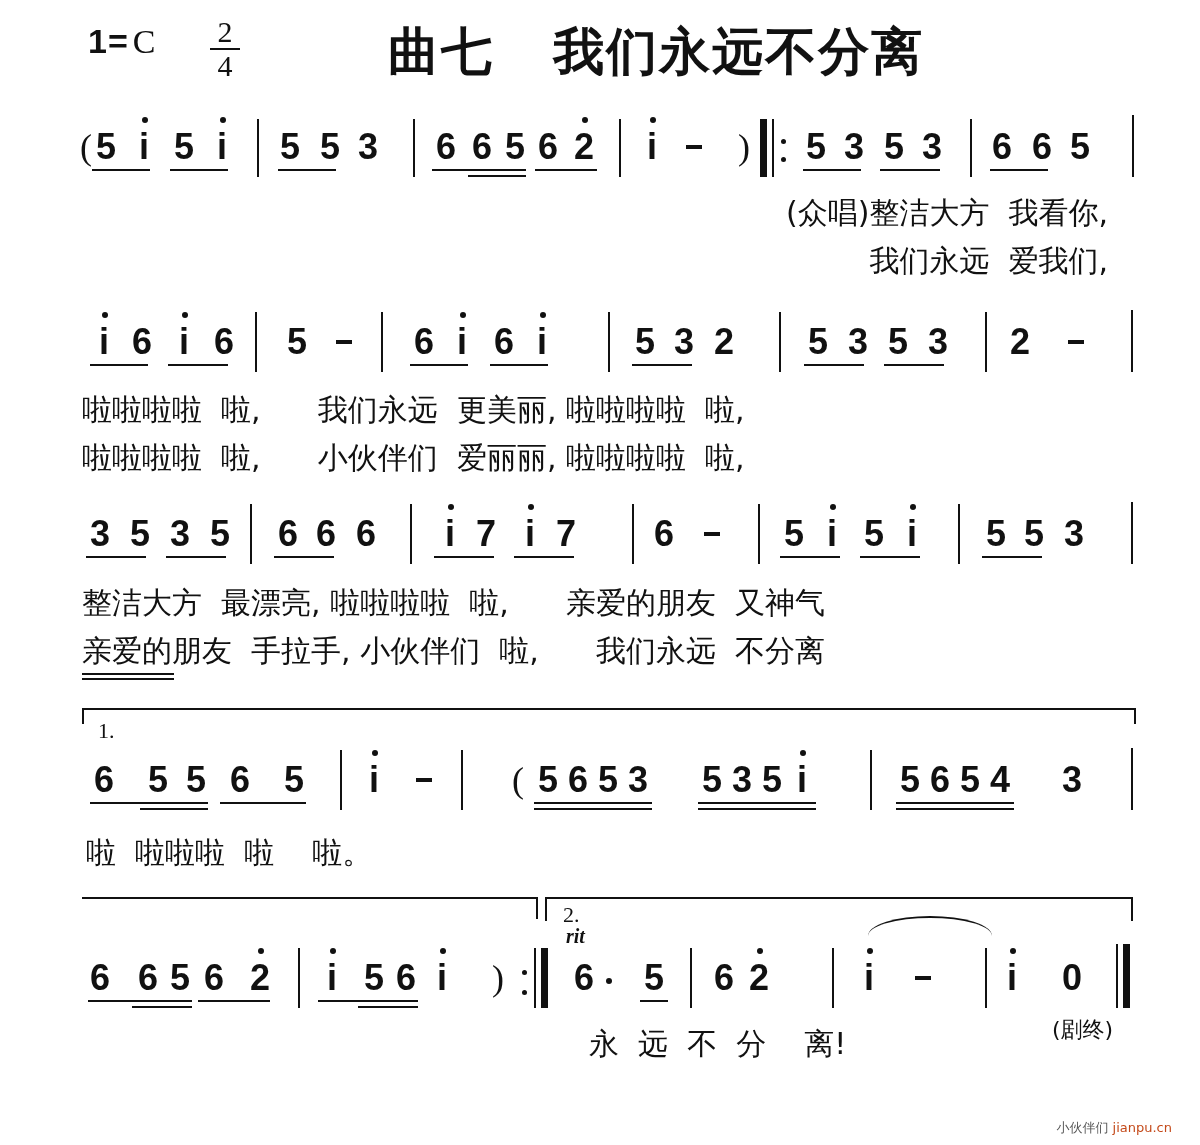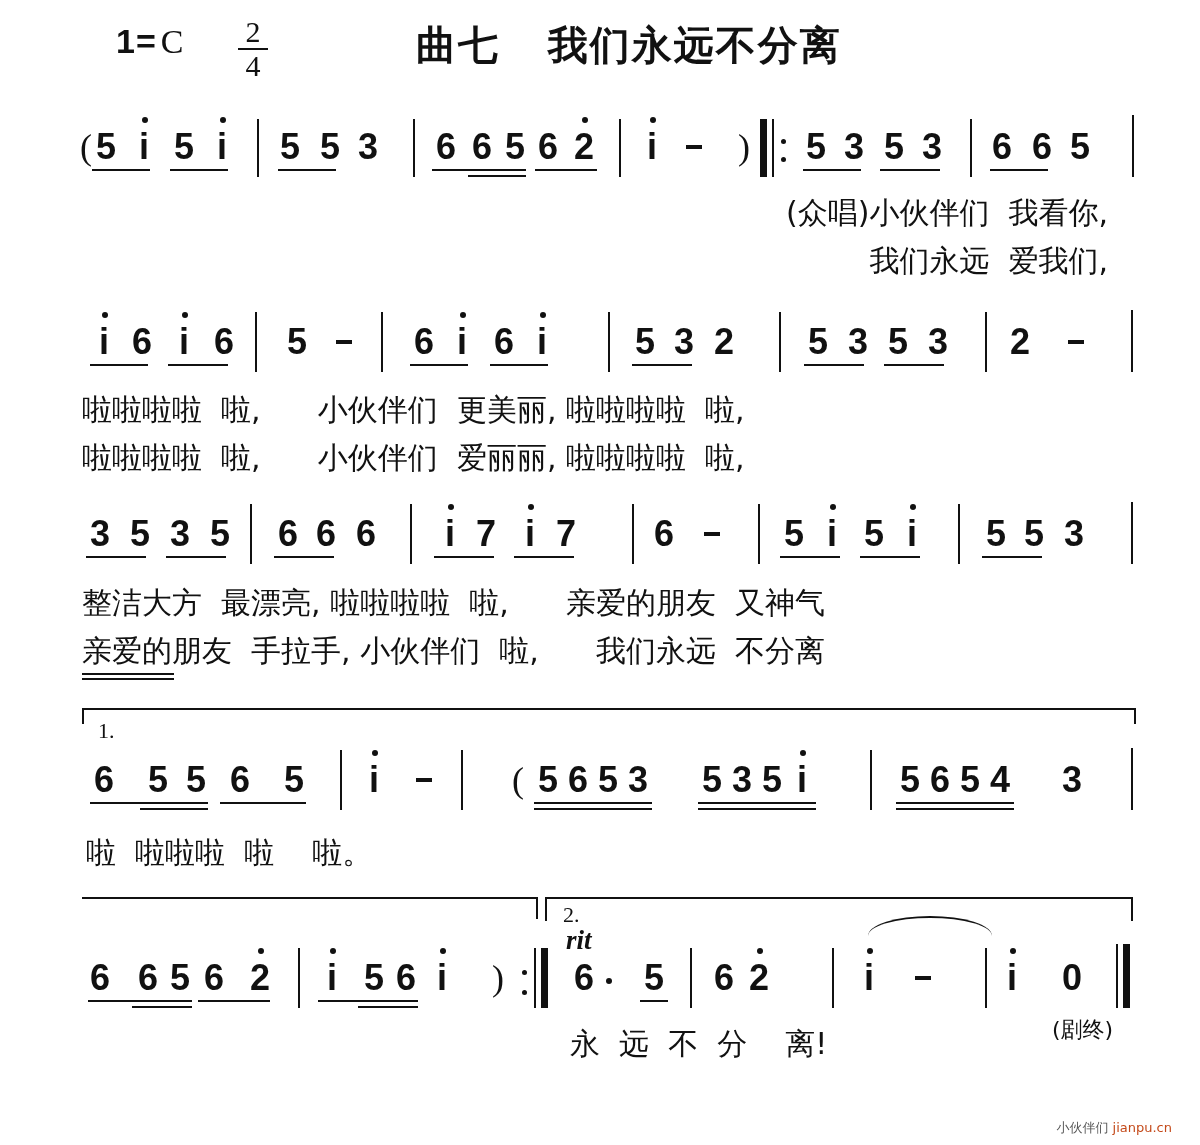--- a/index.html
+++ b/index.html
@@ -1,43 +1,43 @@
 <!DOCTYPE html>
 <html><head>
 <meta charset="utf-8">
 <style>
   html,body{margin:0;padding:0;background:#fff;}
   body{width:1200px;height:1145px;position:relative;overflow:hidden;color:#111;
        font-family:"DejaVu Sans","Liberation Sans",sans-serif;}
-  .abs{position:absolute;margin-left:28px;}
+  .abs{position:absolute;}
   .key{left:88px;top:22px;font-family:"Liberation Sans",sans-serif;font-size:34px;font-weight:bold;letter-spacing:1px;}
   .key .c{font-family:"Liberation Serif",serif;font-weight:normal;font-size:34px;margin-left:4px;}
   .frac{left:210px;top:18px;width:30px;text-align:center;font-family:"Liberation Serif",serif;font-size:30px;line-height:28px;}
   .frac .bar{height:2px;background:#111;margin:2px 0;}
-  .title{left:388px;top:18px;font-size:40px;font-weight:bold;letter-spacing:2px;white-space:pre;}
+  .title{left:388px;top:18px;font-size:51px;font-weight:bold;letter-spacing:2px;white-space:pre;}
 
   
   .row{position:absolute;left:0;width:1200px;height:70px;}
   .n{position:absolute;top:0;width:24px;text-align:center;font-family:"Liberation Sans",sans-serif;
      font-weight:bold;font-size:36px;line-height:44px;}
   .n .dot{position:absolute;left:10px;top:-8px;width:6px;height:6px;border-radius:50%;background:#111;}
   .dash{position:absolute;top:20px;width:16px;height:4px;background:#111;}
   .ul{position:absolute;height:2px;background:#111;}
   .bl{position:absolute;width:2px;background:#111;}
   .thick{position:absolute;width:7px;background:#111;}
   .rdot{position:absolute;width:5px;height:5px;border-radius:50%;background:#111;}
   .paren{position:absolute;font-family:"Liberation Serif",serif;font-size:36px;line-height:44px;}
   .aug{position:absolute;width:6px;height:6px;border-radius:50%;background:#111;}
 
   .lyr{position:absolute;font-family:"DejaVu Sans",sans-serif;font-size:30px;line-height:36px;white-space:pre;letter-spacing:0;}
   .bracket{position:absolute;border-top:2px solid #111;}
   .bracket.l{border-left:2px solid #111;}
   .bracket.r{border-right:2px solid #111;}
   .volta-num{position:absolute;font-family:"Liberation Serif",serif;font-size:22px;}
-  .rit{position:absolute;font-family:"Liberation Serif",serif;font-style:italic;font-weight:bold;font-size:27px;}
+  .rit{position:absolute;font-family:"Liberation Serif",serif;font-style:italic;font-weight:bold;font-size:20px;}
   .slur{position:absolute;border-top:2px solid #111;border-radius:50%/100% 100% 0 0;}
   .watermark{right:28px;bottom:8px;font-size:13px;color:#555;}
   .watermark .w2{color:#c44a1a;}
 </style>
 </head>
 <body>
 
 <div class="abs key"><span>1=</span><span class="c">C</span></div>
 <div class="abs frac">
   <div>2</div>
@@ -82,21 +82,21 @@
   <span class="n" style="left:920px">3</span>
   <i class="ul" style="left:803px;top:44px;width:58px"></i>
     <i class="ul" style="left:880px;top:44px;width:60px"></i>
   <i class="bl" style="left:970px;top:-6px;height:58px"></i>
   <span class="n" style="left:990px">6</span>
   <span class="n" style="left:1030px">6</span>
   <span class="n" style="left:1068px">5</span>
   <i class="ul" style="left:990px;top:44px;width:58px"></i>
   <i class="bl" style="left:1132px;top:-10px;height:62px"></i>
 </div>
-<div class="lyr" style="right:92px;top:195px;text-align:right">(众唱)小伙伴们  我看你,</div>
+<div class="lyr" style="right:92px;top:195px;text-align:right">(众唱)整洁大方  我看你,</div>
 <div class="lyr" style="right:92px;top:243px;text-align:right">我们永远  爱我们,</div>
 
 <div class="row" style="top:320px">
   <span class="n" style="left:92px"><i class="dot"></i><span>i</span></span>
   <span class="n" style="left:130px">6</span>
   <span class="n" style="left:172px"><i class="dot"></i><span>i</span></span>
   <span class="n" style="left:212px">6</span>
   <i class="ul" style="left:90px;top:44px;width:58px"></i>
     <i class="ul" style="left:168px;top:44px;width:60px"></i>
   <i class="bl" style="left:255px;top:-8px;height:60px"></i>
@@ -119,21 +119,21 @@
   <span class="n" style="left:846px">3</span>
   <span class="n" style="left:886px">5</span>
   <span class="n" style="left:926px">3</span>
   <i class="ul" style="left:804px;top:44px;width:60px"></i>
     <i class="ul" style="left:884px;top:44px;width:60px"></i>
   <i class="bl" style="left:985px;top:-8px;height:60px"></i>
   <span class="n" style="left:1008px">2</span>
   <i class="dash" style="left:1068px"></i>
   <i class="bl" style="left:1131px;top:-10px;height:62px"></i>
 </div>
-<div class="lyr" style="left:82px;top:392px">啦啦啦啦  啦,      小伙伴们  更美丽, 啦啦啦啦  啦,</div>
+<div class="lyr" style="left:82px;top:392px">啦啦啦啦  啦,      我们永远  更美丽, 啦啦啦啦  啦,</div>
 <div class="lyr" style="left:82px;top:440px">啦啦啦啦  啦,      小伙伴们  爱丽丽, 啦啦啦啦  啦,</div>
 
 <div class="row" style="top:512px">
   <span class="n" style="left:88px">3</span>
   <span class="n" style="left:128px">5</span>
   <span class="n" style="left:168px">3</span>
   <span class="n" style="left:208px">5</span>
   <i class="ul" style="left:86px;top:44px;width:60px"></i>
     <i class="ul" style="left:166px;top:44px;width:60px"></i>
   <i class="bl" style="left:250px;top:-8px;height:60px"></i>
@@ -245,16 +245,16 @@
   <span class="n" style="left:747px"><i class="dot"></i><span>2</span></span>
   <i class="bl" style="left:832px;top:-8px;height:60px"></i>
   <span class="n" style="left:857px"><i class="dot"></i><span>i</span></span>
   <i class="dash" style="left:915px"></i>
   <i class="bl" style="left:985px;top:-8px;height:60px"></i>
   <span class="n" style="left:1000px"><i class="dot"></i><span>i</span></span>
   <span class="n" style="left:1060px">0</span>
   <i class="bl" style="left:1116px;top:-12px;height:64px"></i>
     <i class="thick" style="left:1123px;top:-12px;height:64px"></i>
 </div>
-<div class="lyr" style="left:570px;top:1026px">永  远  不  分    离!</div>
+<div class="lyr" style="left:589px;top:1026px">永  远  不  分    离!</div>
 <div class="lyr" style="left:1052px;top:1012px;font-size:22px">(剧终)</div>
 
 <div class="abs watermark"><span>小伙伴们 </span><span class="w2">jianpu.cn</span></div>
 
 </body></html>

